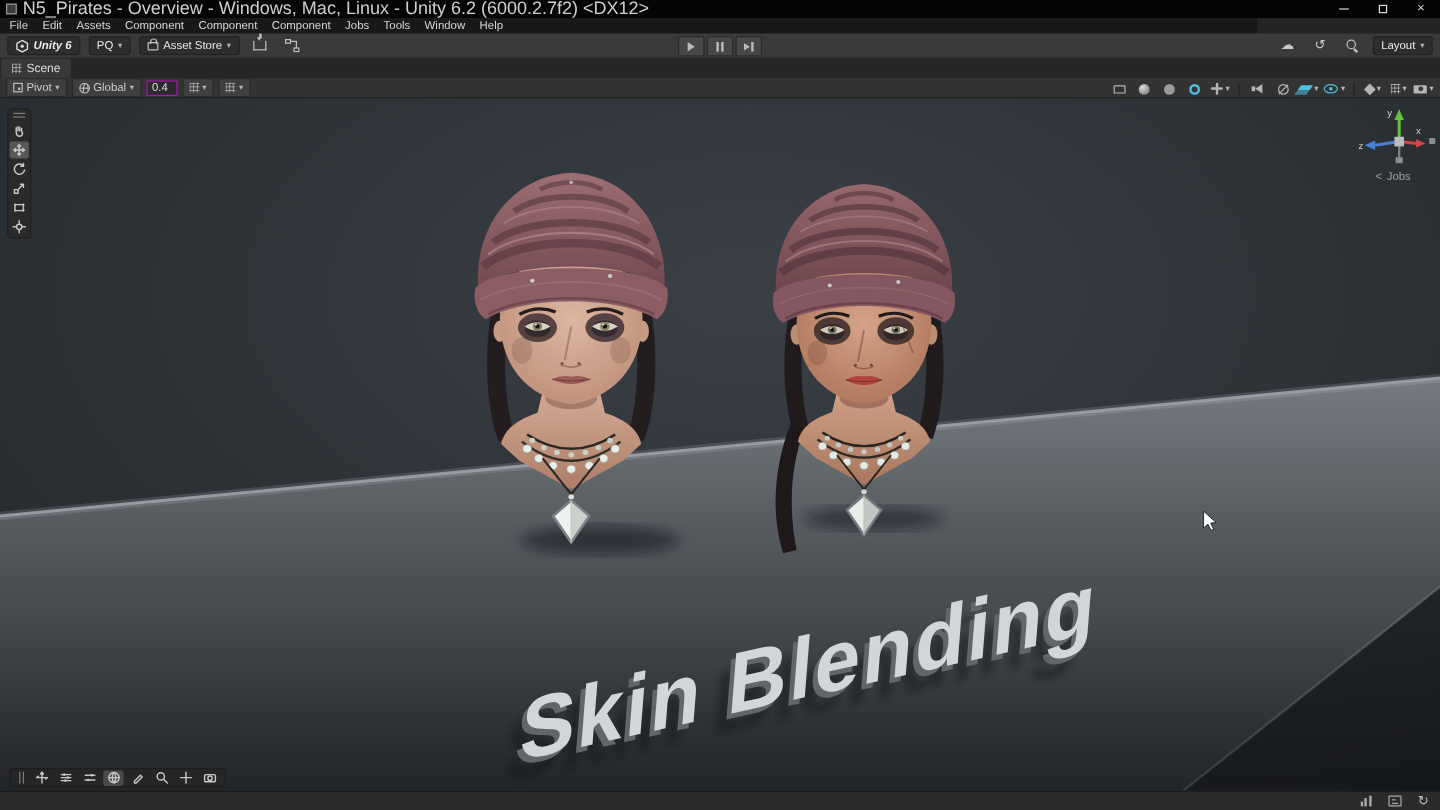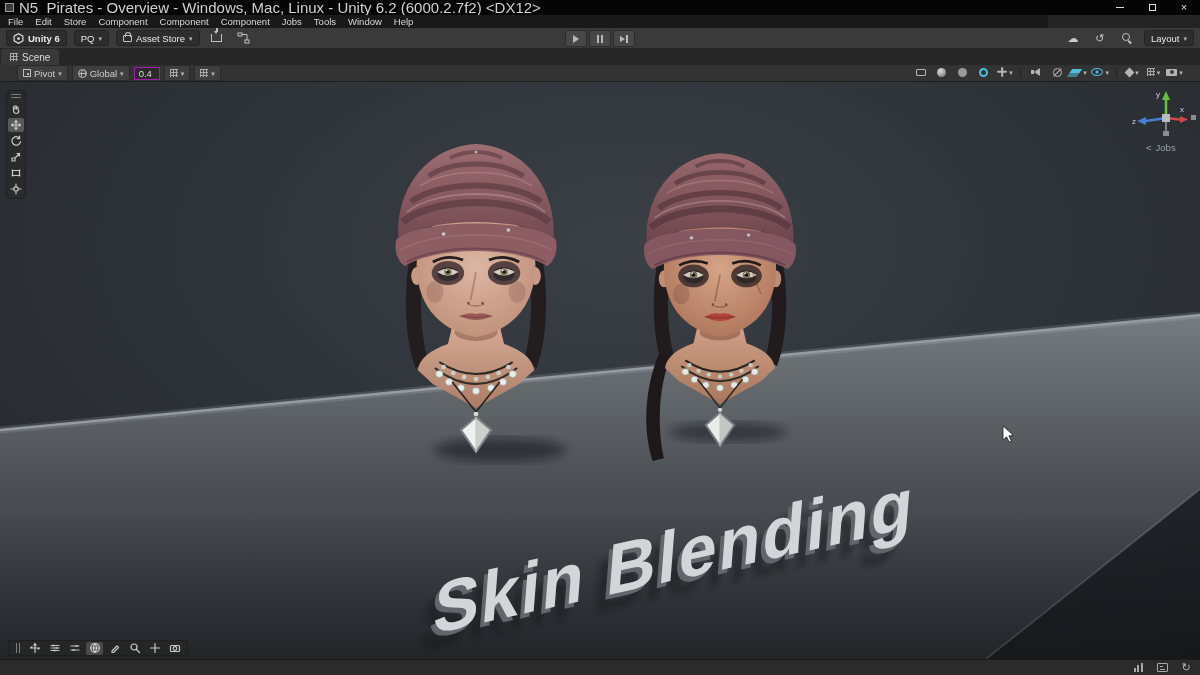--- a/index.html
+++ b/index.html
@@ -25,21 +25,21 @@
              display:flex; align-items:center; padding-left:2px; }
   .menu-item { color:#d8d8d8; font-size:9.5px; padding:0 6px; }
 
   
   .toolbar { position:absolute; left:0; top:28px; width:1200px; height:21px; background:#3a3a3a;
              border-bottom:1px solid #272727; display:flex; align-items:center;
              justify-content:space-between; padding:0 6px; }
   .tb-group { display:flex; align-items:center; gap:7px; }
   .pill { display:flex; align-items:center; gap:4px; background:#2d2d2d; border:1px solid #232323;
           border-radius:3px; height:16px; padding:0 6px; color:#e8e8e8; font-size:9.5px; }
-  .pill b { font-weight:bold; font-size:9.5px; }
+  .pill b { font-weight:bold; font-size:9.5px;font-style:italic; }
   .caret { font-size:7px; color:#b5b5b5; line-height:1; }
   .tb-iconbtn { display:flex; align-items:center; justify-content:center; width:20px; height:16px;
                 border-radius:2px; color:#c9c9c9; }
   .transport { position:absolute; left:50%; top:28px; transform:translateX(-50%); height:21px;
                display:flex; align-items:center; gap:2px; }
   .t-btn { width:20px; height:15px; background:#474747; border:1px solid #2c2c2c; border-radius:2px;
            display:flex; align-items:center; justify-content:center; gap:1.5px; }
   .icon-play { width:0; height:0; border-left:6px solid #b9b9b9; border-top:4px solid transparent; border-bottom:4px solid transparent; }
   .pbar { width:2px; height:8px; background:#b9b9b9; }
   .icon-play.sm { border-left-width:5px; border-top-width:3.5px; border-bottom-width:3.5px; }
@@ -61,22 +61,22 @@
   .tabbar { position:absolute; left:0; top:49px; width:1200px; height:16px; background:#262626; }
   .tab { position:absolute; left:1px; top:0; height:16px; background:#383838; border-radius:3px 3px 0 0;
          display:flex; align-items:center; gap:4px; padding:0 9px; color:#dddddd; font-size:10px; }
   .i-grid9 { width:8px; height:8px; opacity:.85;
              background-image:linear-gradient(#bdbdbd 1px, transparent 1px),
                               linear-gradient(90deg,#bdbdbd 1px, transparent 1px);
              background-size:3px 3px; }
 
   
   .scenebar { position:absolute; left:0; top:65px; width:1200px; height:17px; background:#333333;
-              border-bottom:1px solid #1d1d1d; display:flex; align-items:flex-start;
-              justify-content:space-between; padding:0 17px; }
+              border-bottom:1px solid #1d1d1d; display:flex; align-items:flex-end;
+              justify-content:space-between; padding:0 5px; }
   .sc-left, .sc-right { display:flex; align-items:center; gap:4px; }
   .sc-btn { height:14px; display:flex; align-items:center; gap:3px; background:#3f3f3f;
             border:1px solid #2a2a2a; border-radius:2px; padding:0 5px; color:#cccccc; font-size:9.5px; }
   .sc-field { height:13px; min-width:26px; background:#2a2a2a; border:1px solid #a21caf;
               color:#dddddd; font-size:9.5px; display:flex; align-items:center; padding:0 4px; }
   .i-pivot { width:8px; height:8px; border:1px solid #bdbdbd; position:relative; }
   .i-pivot::before { content:""; position:absolute; left:2.5px; top:2.5px; width:2px; height:2px; background:#bdbdbd; }
   .i-globe { width:9px; height:9px; border:1px solid #bdbdbd; border-radius:50%; position:relative; overflow:hidden; }
   .i-globe::before { content:""; position:absolute; left:0; top:3.5px; width:9px; height:1px; background:#bdbdbd; }
   .i-globe::after { content:""; position:absolute; left:2.5px; top:-1px; width:3px; height:10px;
@@ -165,21 +165,21 @@
         </button>
       <button class="winbtn">
           <span class="g-close">×</span>
         </button>
     </div>
   </div>
 
   <div class="menubar">
     <span class="menu-item">File</span>
     <span class="menu-item">Edit</span>
-    <span class="menu-item">Store</span>
+    <span class="menu-item">Assets</span>
     <span class="menu-item">Component</span>
     <span class="menu-item">Component</span>
     <span class="menu-item">Component</span>
     <span class="menu-item">Jobs</span>
     <span class="menu-item">Tools</span>
     <span class="menu-item">Window</span>
     <span class="menu-item">Help</span>
   </div>
 
   <div class="toolbar">

